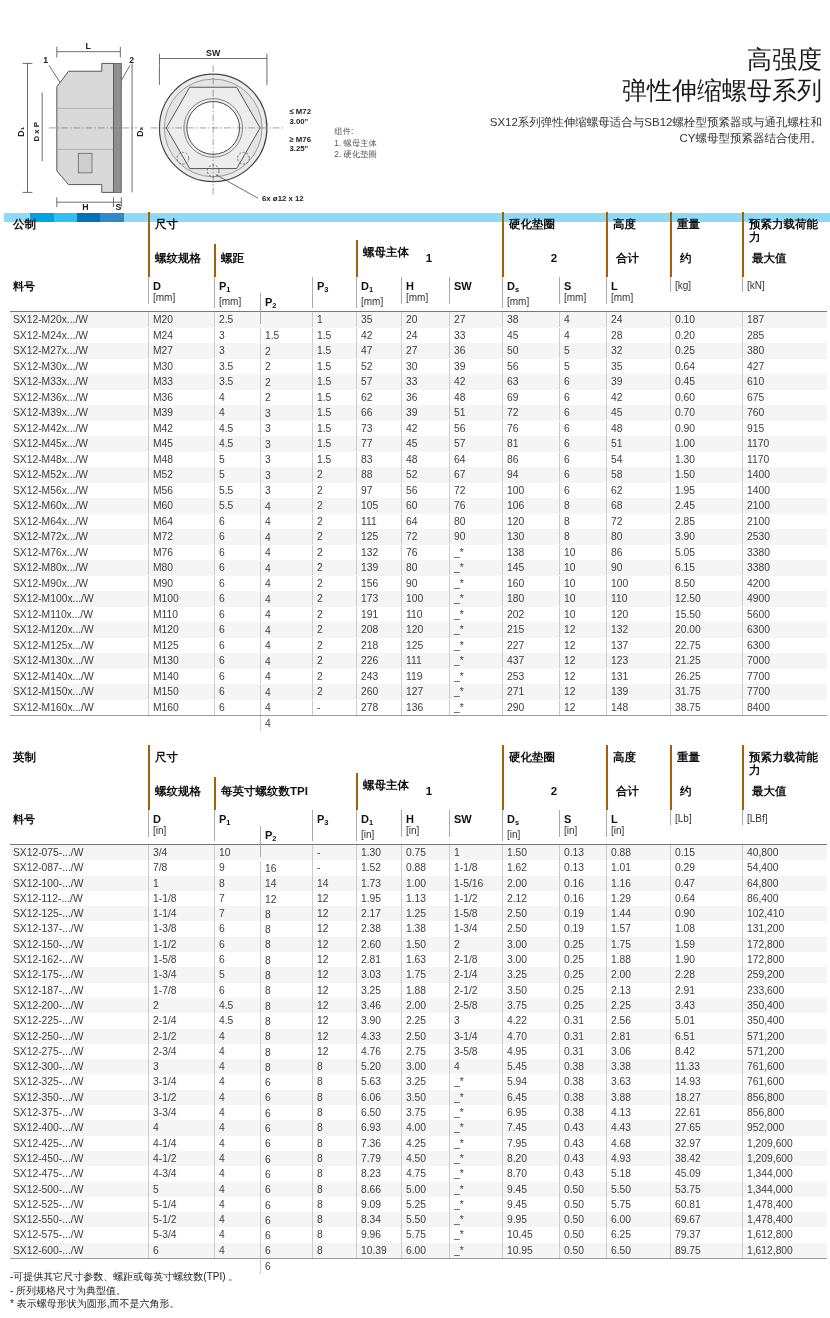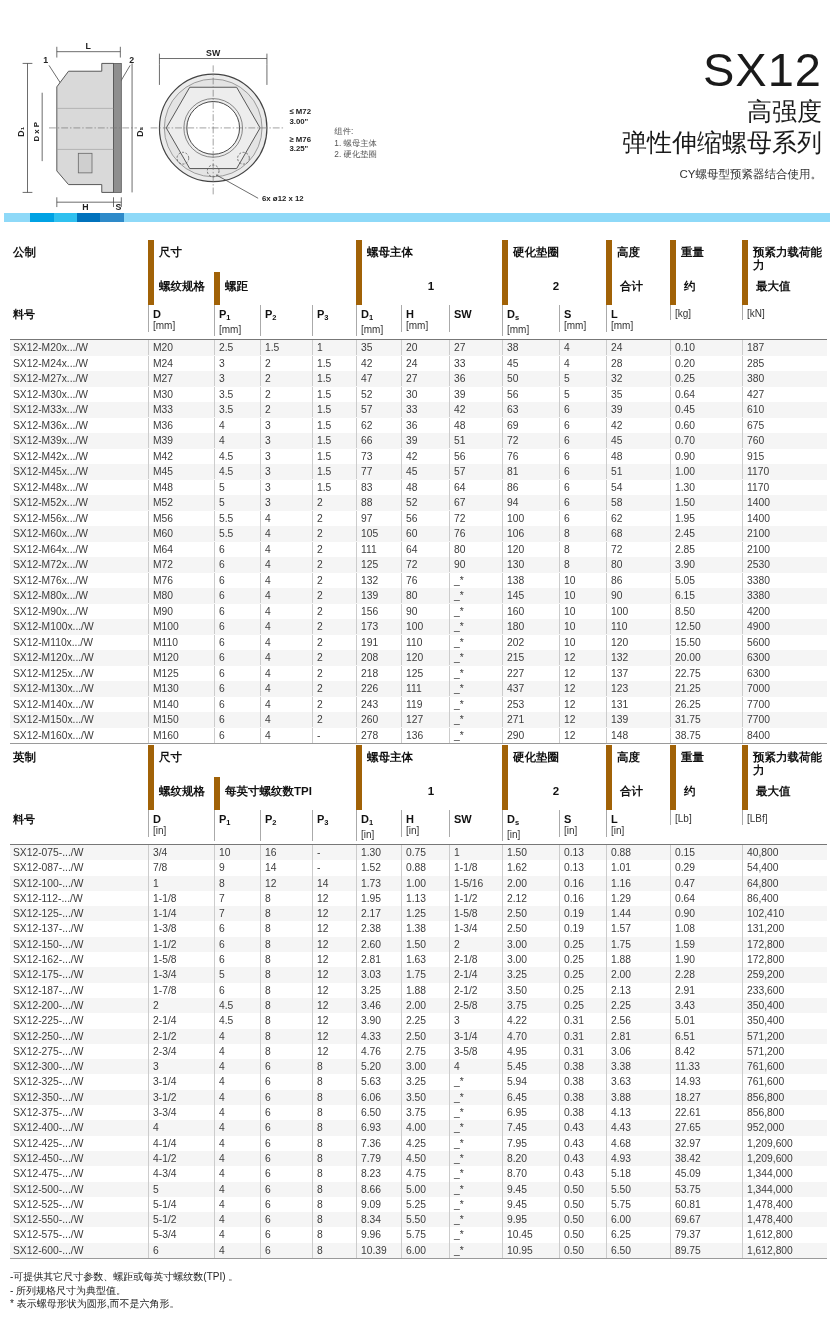--- a/index.html
+++ b/index.html
@@ -18,46 +18,46 @@
   .dline{stroke:#444;stroke-width:0.8;fill:none;}
   .cline{stroke:#777;stroke-width:0.7;stroke-dasharray:7 2 1.5 2;fill:none;}
   .hole{stroke:#555;stroke-width:0.8;stroke-dasharray:2.2 1.6;fill:none;}
   
   .bluebar{position:absolute;top:213px;left:4px;right:0;height:9px;}
   .seg{position:absolute;top:0;height:9px;}
   .seg2{left:26px;width:24px;} .seg3{left:50px;width:23px;}
   .seg4{left:73px;width:23px;} .seg5{left:96px;width:24px;}
   
   .tbl{position:absolute;left:10px;width:817px;border-bottom:1px solid #9a9a9a;}
-  .t1{top:240px;} .t2{top:745px;}
+  .t1{top:212px;} .t2{top:745px;}
   .grow,.srow,.colrow,.tr{display:flex;align-items:flex-start;}
   .gh,.sh,.th,.td{box-sizing:border-box;overflow:hidden;white-space:nowrap;}
   .gh{font-size:11.5px;font-weight:bold;color:#111;padding:6px 2px 0 5px;line-height:13px;white-space:normal;}
   .grow{height:32px;}
   .sh{font-size:11.5px;font-weight:bold;color:#111;padding:8px 2px 0 8px;line-height:13px;}
   .srow{height:33px;}
   .colrow{border-bottom:1px solid #777;height:34px;}
   .th{font-size:11px;font-weight:bold;color:#111;padding:3px 2px 0 4px;line-height:12px;}
   .thm{font-size:11px;} .thsub{font-size:7.5px;vertical-align:-2px;}
   .thu{font-size:10px;font-weight:normal;color:#333;line-height:12px;}
-  .bl{border-left:6px solid #a16207;height:100%;}
+  .bl{border-left:2px solid #a16207;height:100%;}
   .ctr{text-align:center;padding-left:0;}
   .tr{height:15.5px;}
   .t2 .tr{height:15.3px;}
   .tr.odd{background:#f5f5f5;}
   .td{font-size:10.3px;color:#3c3c3c;line-height:15.4px;padding-left:4px;border-left:1px solid #cccccc;}
   .td.c0{border-left:none;padding-left:3px;}
   .th.c0{padding-left:3px;}
   .th{border-left:1px solid #aaa;}
   .th.c0{border-left:none;}
   
-  .c0{width:138px;} .c1{width:66px;} .c2{width:46px;} .c3{width:52px;} .c4{width:44px;}
+  .c0{width:138px;} .c1{width:66px;} .c2{width:46px;} .c3{width:52px;margin-top:16px;} .c4{width:44px;}
   .c5{width:45px;} .c6{width:48px;} .c7{width:53px;} .c8{width:57px;} .c9{width:47px;}
   .c10{width:64px;} .c11{width:72px;} .c12{width:85px;}
-  .g0{width:138px;padding-left:3px;} .g1{width:208px;} .g2{width:146px;} .g3{width:104px;}
+  .g0{width:138px;padding-left:3px;} .g1{width:208px;} .g2{width:146px;margin-top:28px;} .g3{width:104px;}
   .g4{width:64px;} .g5{width:72px;} .g6{width:85px;font-family:Liberation Serif, serif;}
   .s0{width:138px;} .s1{width:66px;padding-left:5px;} .s2{width:142px;padding-left:5px;}
   .s3{width:146px;} .s4{width:104px;} .s5{width:64px;} .s6{width:72px;} .s7{width:85px;}
   
   .footnotes{position:absolute;left:10px;top:1270px;font-size:10px;line-height:13.5px;color:#222;}
 </style>
 </head>
 <body>
 
 <div class="page">
@@ -125,24 +125,24 @@
     </g>
 
     <g>
       <text class="legendtxt" x="336" y="98">组件:</text>
       <text class="legendtxt" x="336" y="110">1. 螺母主体</text>
       <text class="legendtxt" x="336" y="122">2. 硬化垫圈</text>
     </g>
   </svg>
 
   <div class="brand">
-    <div class="brand-title">SX12</div>
     <div class="brand-sub">高强度</div>
     <div class="brand-sub">弹性伸缩螺母系列</div>
     <div class="brand-desc">
+      <div>SX12系列弹性伸缩螺母适合与SB12螺栓型预紧器或与通孔螺柱和</div>
       <div>CY螺母型预紧器结合使用。</div>
     </div>
   </div>
 
   <div class="bluebar" style="background: rgb(142, 217, 248);">
     <div class="seg seg2" style="background: rgb(0, 162, 228);"></div>
     <div class="seg seg3" style="background: rgb(47, 192, 239);"></div>
     <div class="seg seg4" style="background: rgb(0, 114, 188);"></div>
     <div class="seg seg5" style="background: rgb(46, 138, 201);"></div>
   </div>

